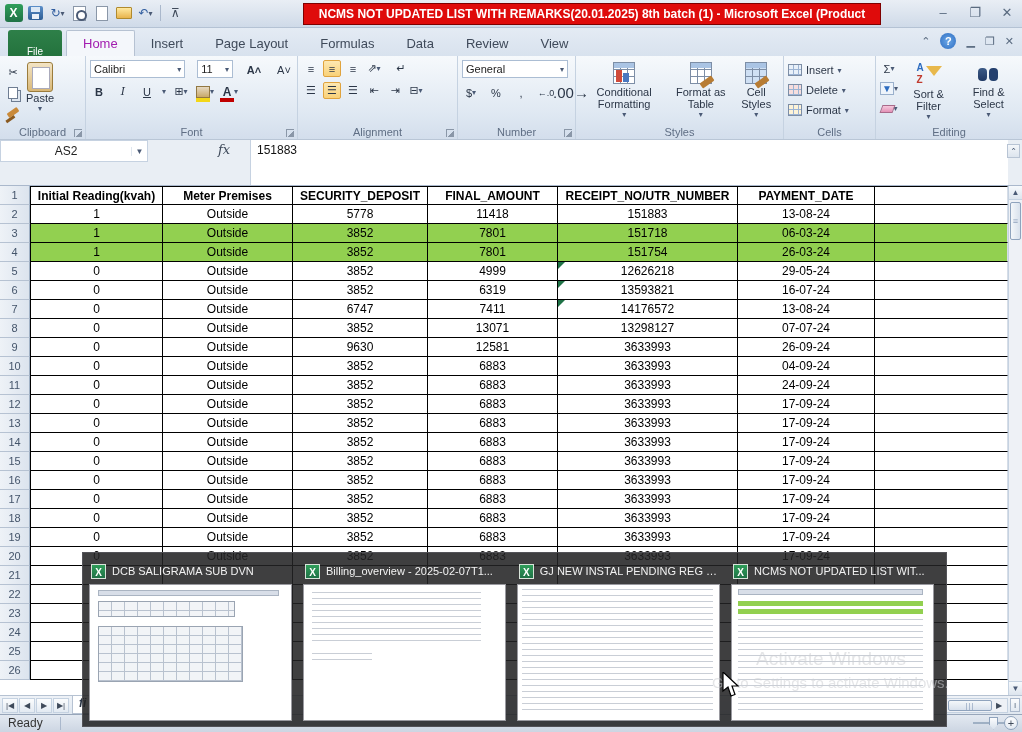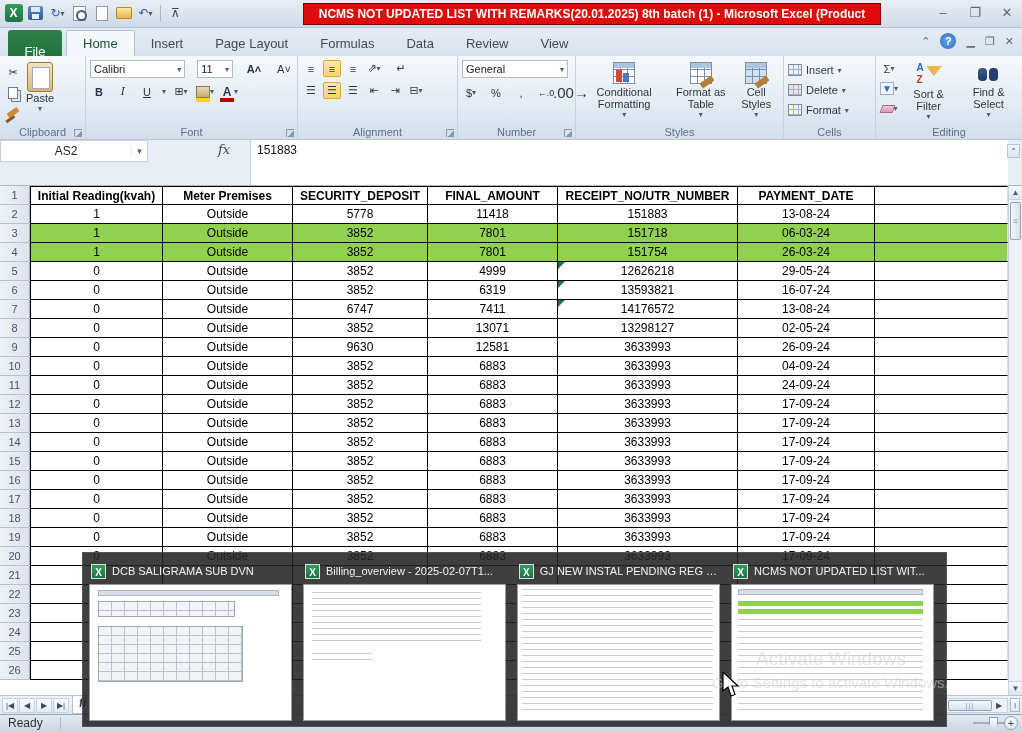--- a/index.html
+++ b/index.html
@@ -25,25 +25,25 @@
   .title-red { position:absolute; left:303px; top:3px; width:578px; height:22px; line-height:21px;
     text-align:center; color:#fff; font-size:12px; font-weight:bold;
     border:1px solid #7e0000; }
   .winbtns { position:absolute; right:6px; top:5px; display:flex; gap:14px; color:#5a6b80; font-size:13px; }
   .winbtn { width:18px; text-align:center; }
 
   
   .tabsrow { position:absolute; left:0; top:28px; width:1022px; height:28px;
     background:linear-gradient(#e4ebf4,#d8e2ee); }
   .tab-file { position:absolute; left:8px; top:2px; width:54px; height:42px;
-    background:linear-gradient(#2e8049,#1d6b35); color:#fff; font-size:13px;
+    background:linear-gradient(#2e8049,#1d6b35); color:#fff; font-size:10px;
     display:flex; align-items:center; justify-content:center; border-radius:3px 3px 0 0; }
   .tabs { position:absolute; left:66px; top:2px; display:flex; height:26px; }
   .tab { padding:0 16px; font-size:13px; color:#3f4a5a; display:flex; align-items:center; }
-  .tab.active { background:#f4f7fb; border:1px solid #b6c2d2; border-bottom:none; border-radius:2px 2px 0 0; color:#14532d; }
+  .tab.active { background:#f4f7fb; border:1px solid #b6c2d2; border-bottom:none; border-radius:2px 2px 0 0; color:#a21caf; }
   .ribbon-right { position:absolute; right:8px; top:5px; display:flex; gap:10px; align-items:center; }
   .help-circle { width:16px; height:16px; border-radius:50%; background:radial-gradient(#6aa7e8,#2d6cc0);
     color:#fff; font-size:11px; font-weight:bold; text-align:center; line-height:16px; }
   .mini-winbtn { color:#5a6b80; font-size:11px; }
 
   
   .ribbon { position:absolute; left:0; top:56px; width:1022px; height:84px;
     background:linear-gradient(#f6f9fc,#dfe8f2 70%,#d3deec); border-bottom:1px solid #b9c6d6; display:flex; }
   .group { position:relative; height:100%; border-right:1px solid #c5d2e1; padding:4px 4px 16px 4px; }
   .group-label { position:absolute; bottom:1px; left:0; right:0; text-align:center;
@@ -248,21 +248,21 @@
         <div class="clip-icon"></div>
         <span>Paste</span>
           <span class="caret">▾</span>
       </div>
     </div>
     <div class="group-label">Clipboard</div>
     <div class="launcher"></div>
   </div>
 
   <div class="group" style="width:212px;">
-    <div style="display:flex; gap:12px; align-items:flex-start;">
+    <div style="display:flex; gap:12px; align-items:flex-end;">
       <div class="combo" style="width:102px;">
         <span>Calibri</span>
           <span class="caret">▾</span>
       </div>
       <div class="combo" style="width:38px;">
         <span>11</span>
           <span class="caret">▾</span>
       </div>
       <div class="sbtn" style="font-weight:bold;">A˄</div>
       <div class="sbtn">A˅</div>
@@ -482,21 +482,21 @@
         <div class="cell" style="width: 137px;">13-08-24</div>
         <div class="cell last" style="width: 133px;"></div>
       </div>
       <div class="grow">
         <div class="rowhdr">8</div>
         <div class="cell first" style="width: 133px;">0</div>
         <div class="cell" style="width: 130px;">Outside</div>
         <div class="cell" style="width: 135px;">3852</div>
         <div class="cell" style="width: 130px;">13071</div>
         <div class="cell" style="width: 180px;">13298127</div>
-        <div class="cell" style="width: 137px;">02-05-24</div>
+        <div class="cell" style="width: 137px;">07-07-24</div>
         <div class="cell last" style="width: 133px;"></div>
       </div>
       <div class="grow">
         <div class="rowhdr">9</div>
         <div class="cell first" style="width: 133px;">0</div>
         <div class="cell" style="width: 130px;">Outside</div>
         <div class="cell" style="width: 135px;">9630</div>
         <div class="cell" style="width: 130px;">12581</div>
         <div class="cell" style="width: 180px;">3633993</div>
         <div class="cell" style="width: 137px;">26-09-24</div>

